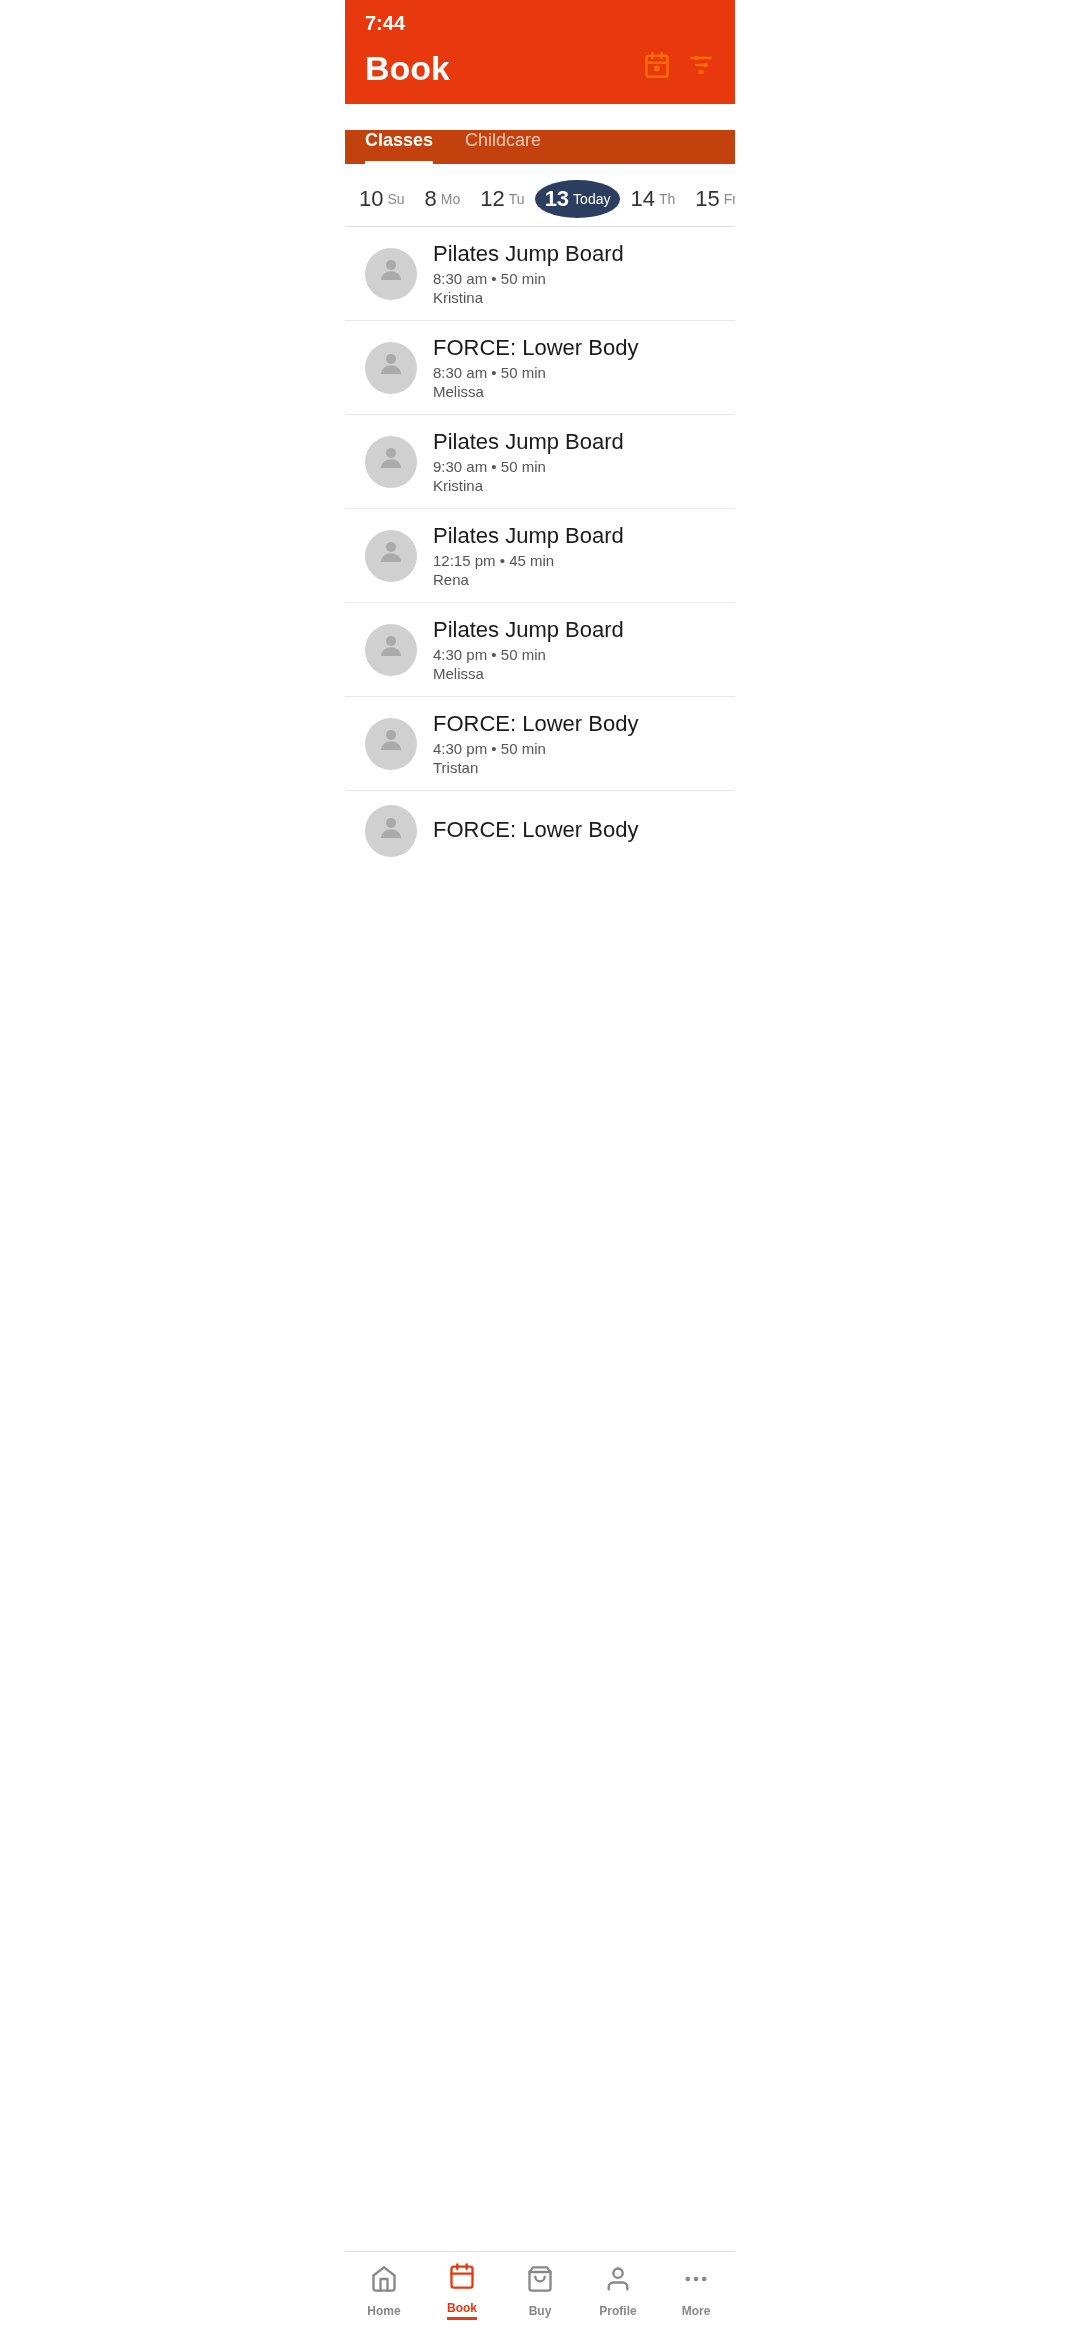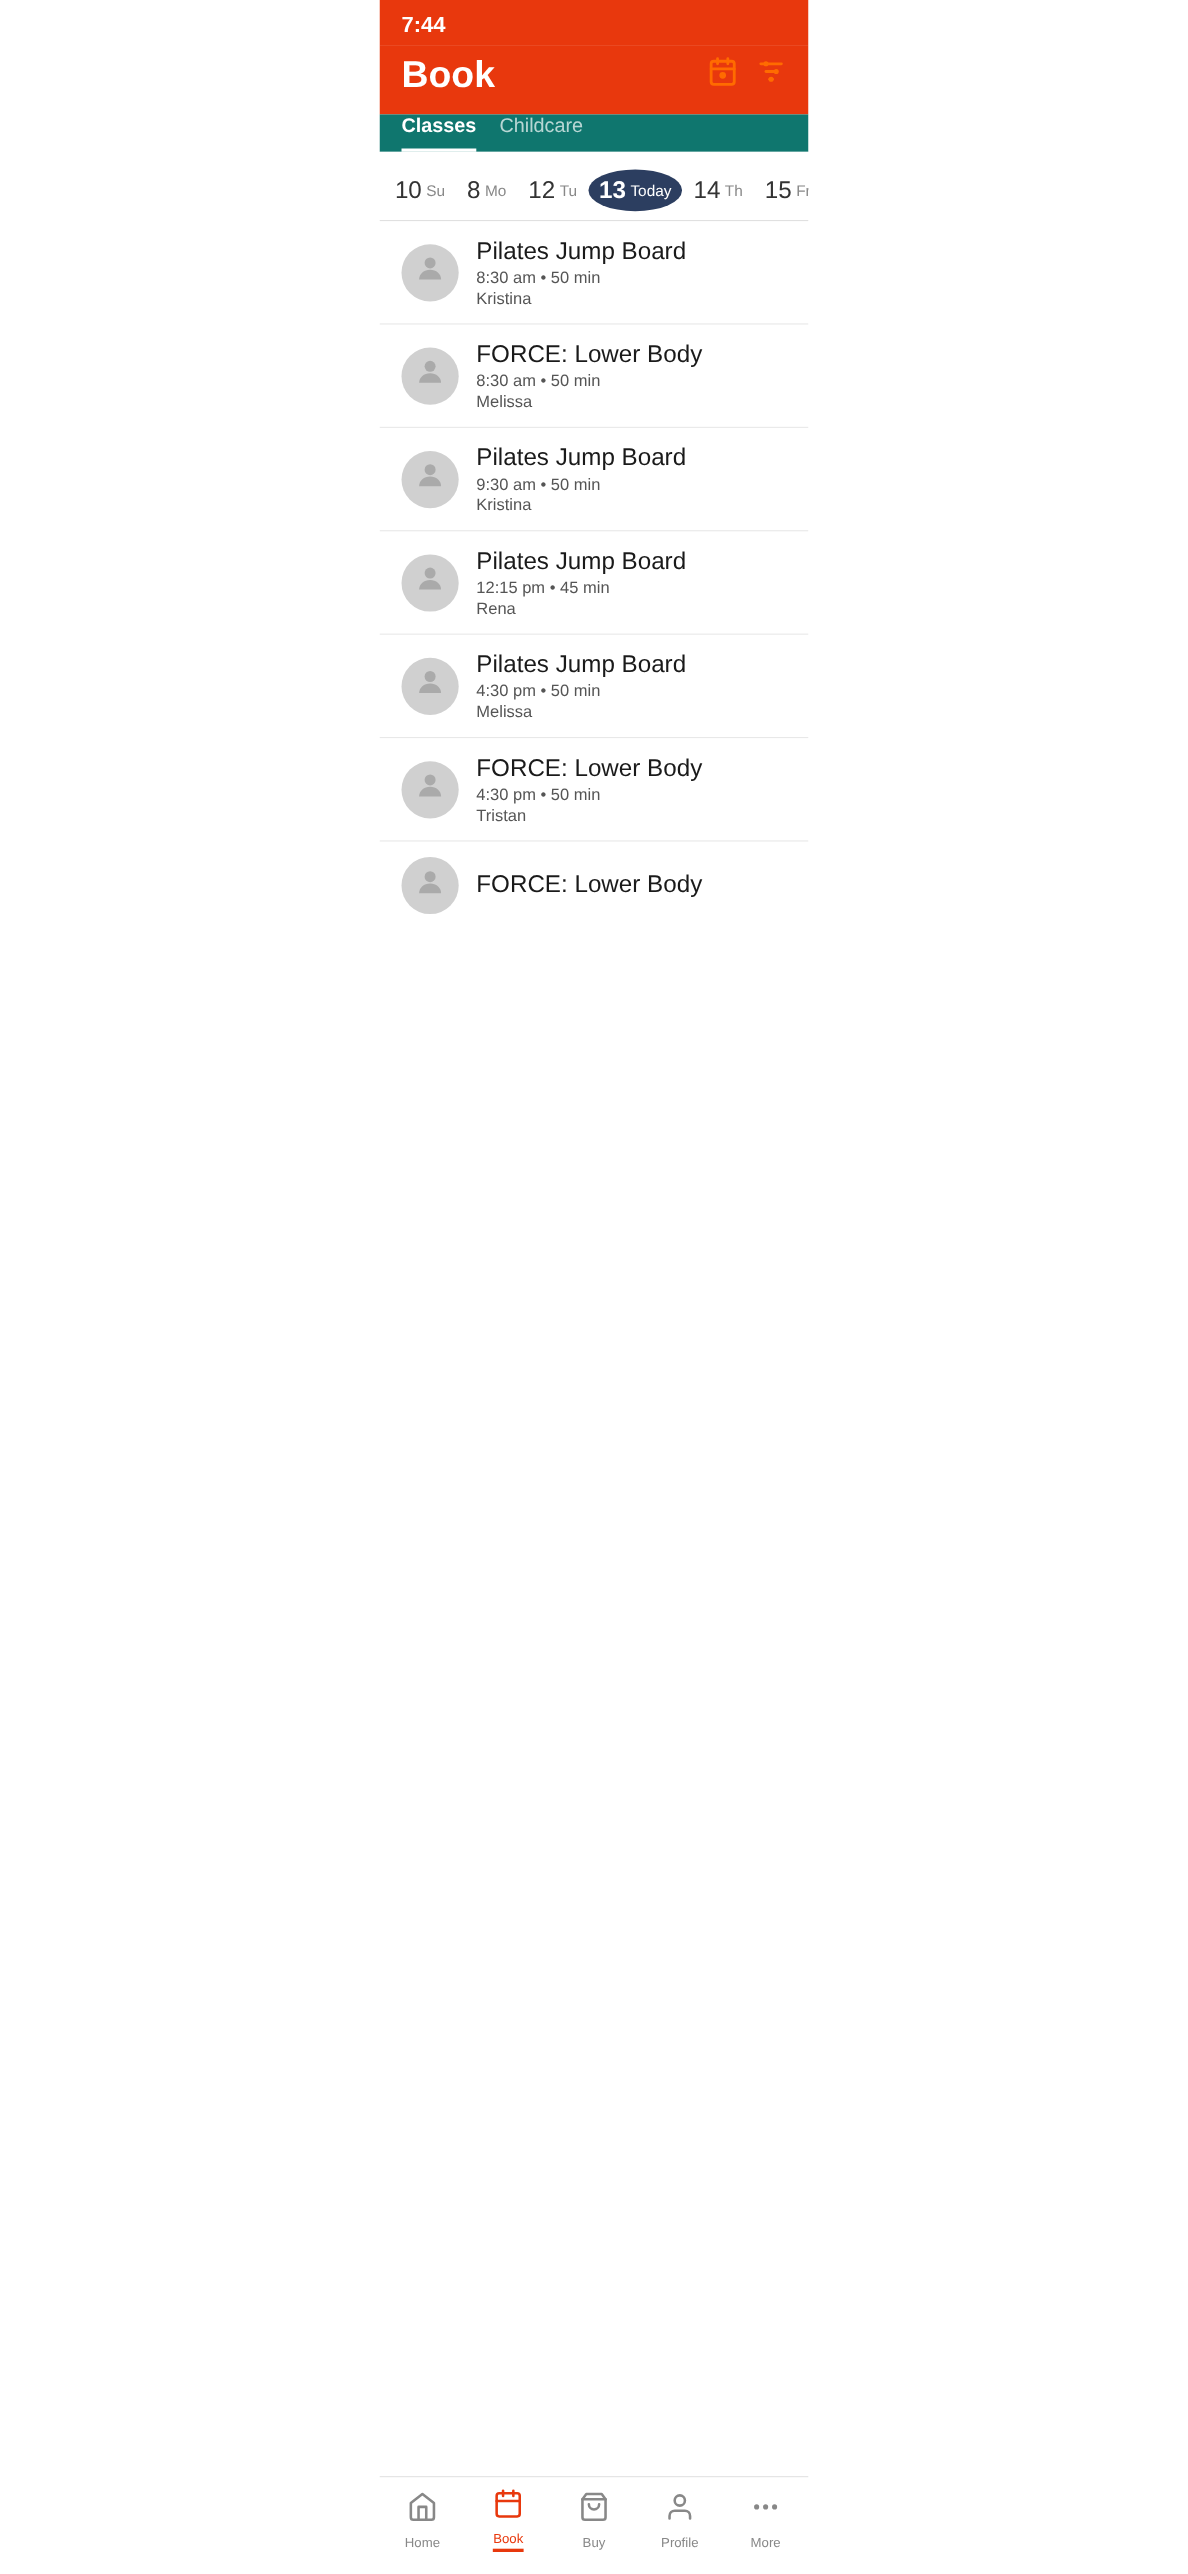--- a/index.html
+++ b/index.html
@@ -46,24 +46,25 @@
       align-items: center;
     }
 
     .header-icon {
       color: #FF6B00;
       font-size: 26px;
       cursor: pointer;
     }
 
     .tabs-bar {
-      background: #0f766e;
+      background: #c2410c;
       display: flex;
       padding: 0 20px;
-      gap: 21px;
+      gap: 32px;
+      margin-top: 26px;
     }
 
     .tab {
       color: white;
       font-size: 18px;
       font-weight: 500;
       padding-bottom: 10px;
       cursor: pointer;
       opacity: 0.7;
     }
@@ -205,20 +206,21 @@
     }
 
     .nav-icon {
       font-size: 26px;
       color: #888;
     }
 
     .nav-label {
       font-size: 12px;
       color: #888;
+      font-weight: bold;
     }
 
     .nav-item.active .nav-icon,
     .nav-item.active .nav-label {
       color: #E8380D;
     }
 
     .nav-item.active .nav-label {
       border-bottom: 3px solid #E8380D;
       padding-bottom: 2px;

